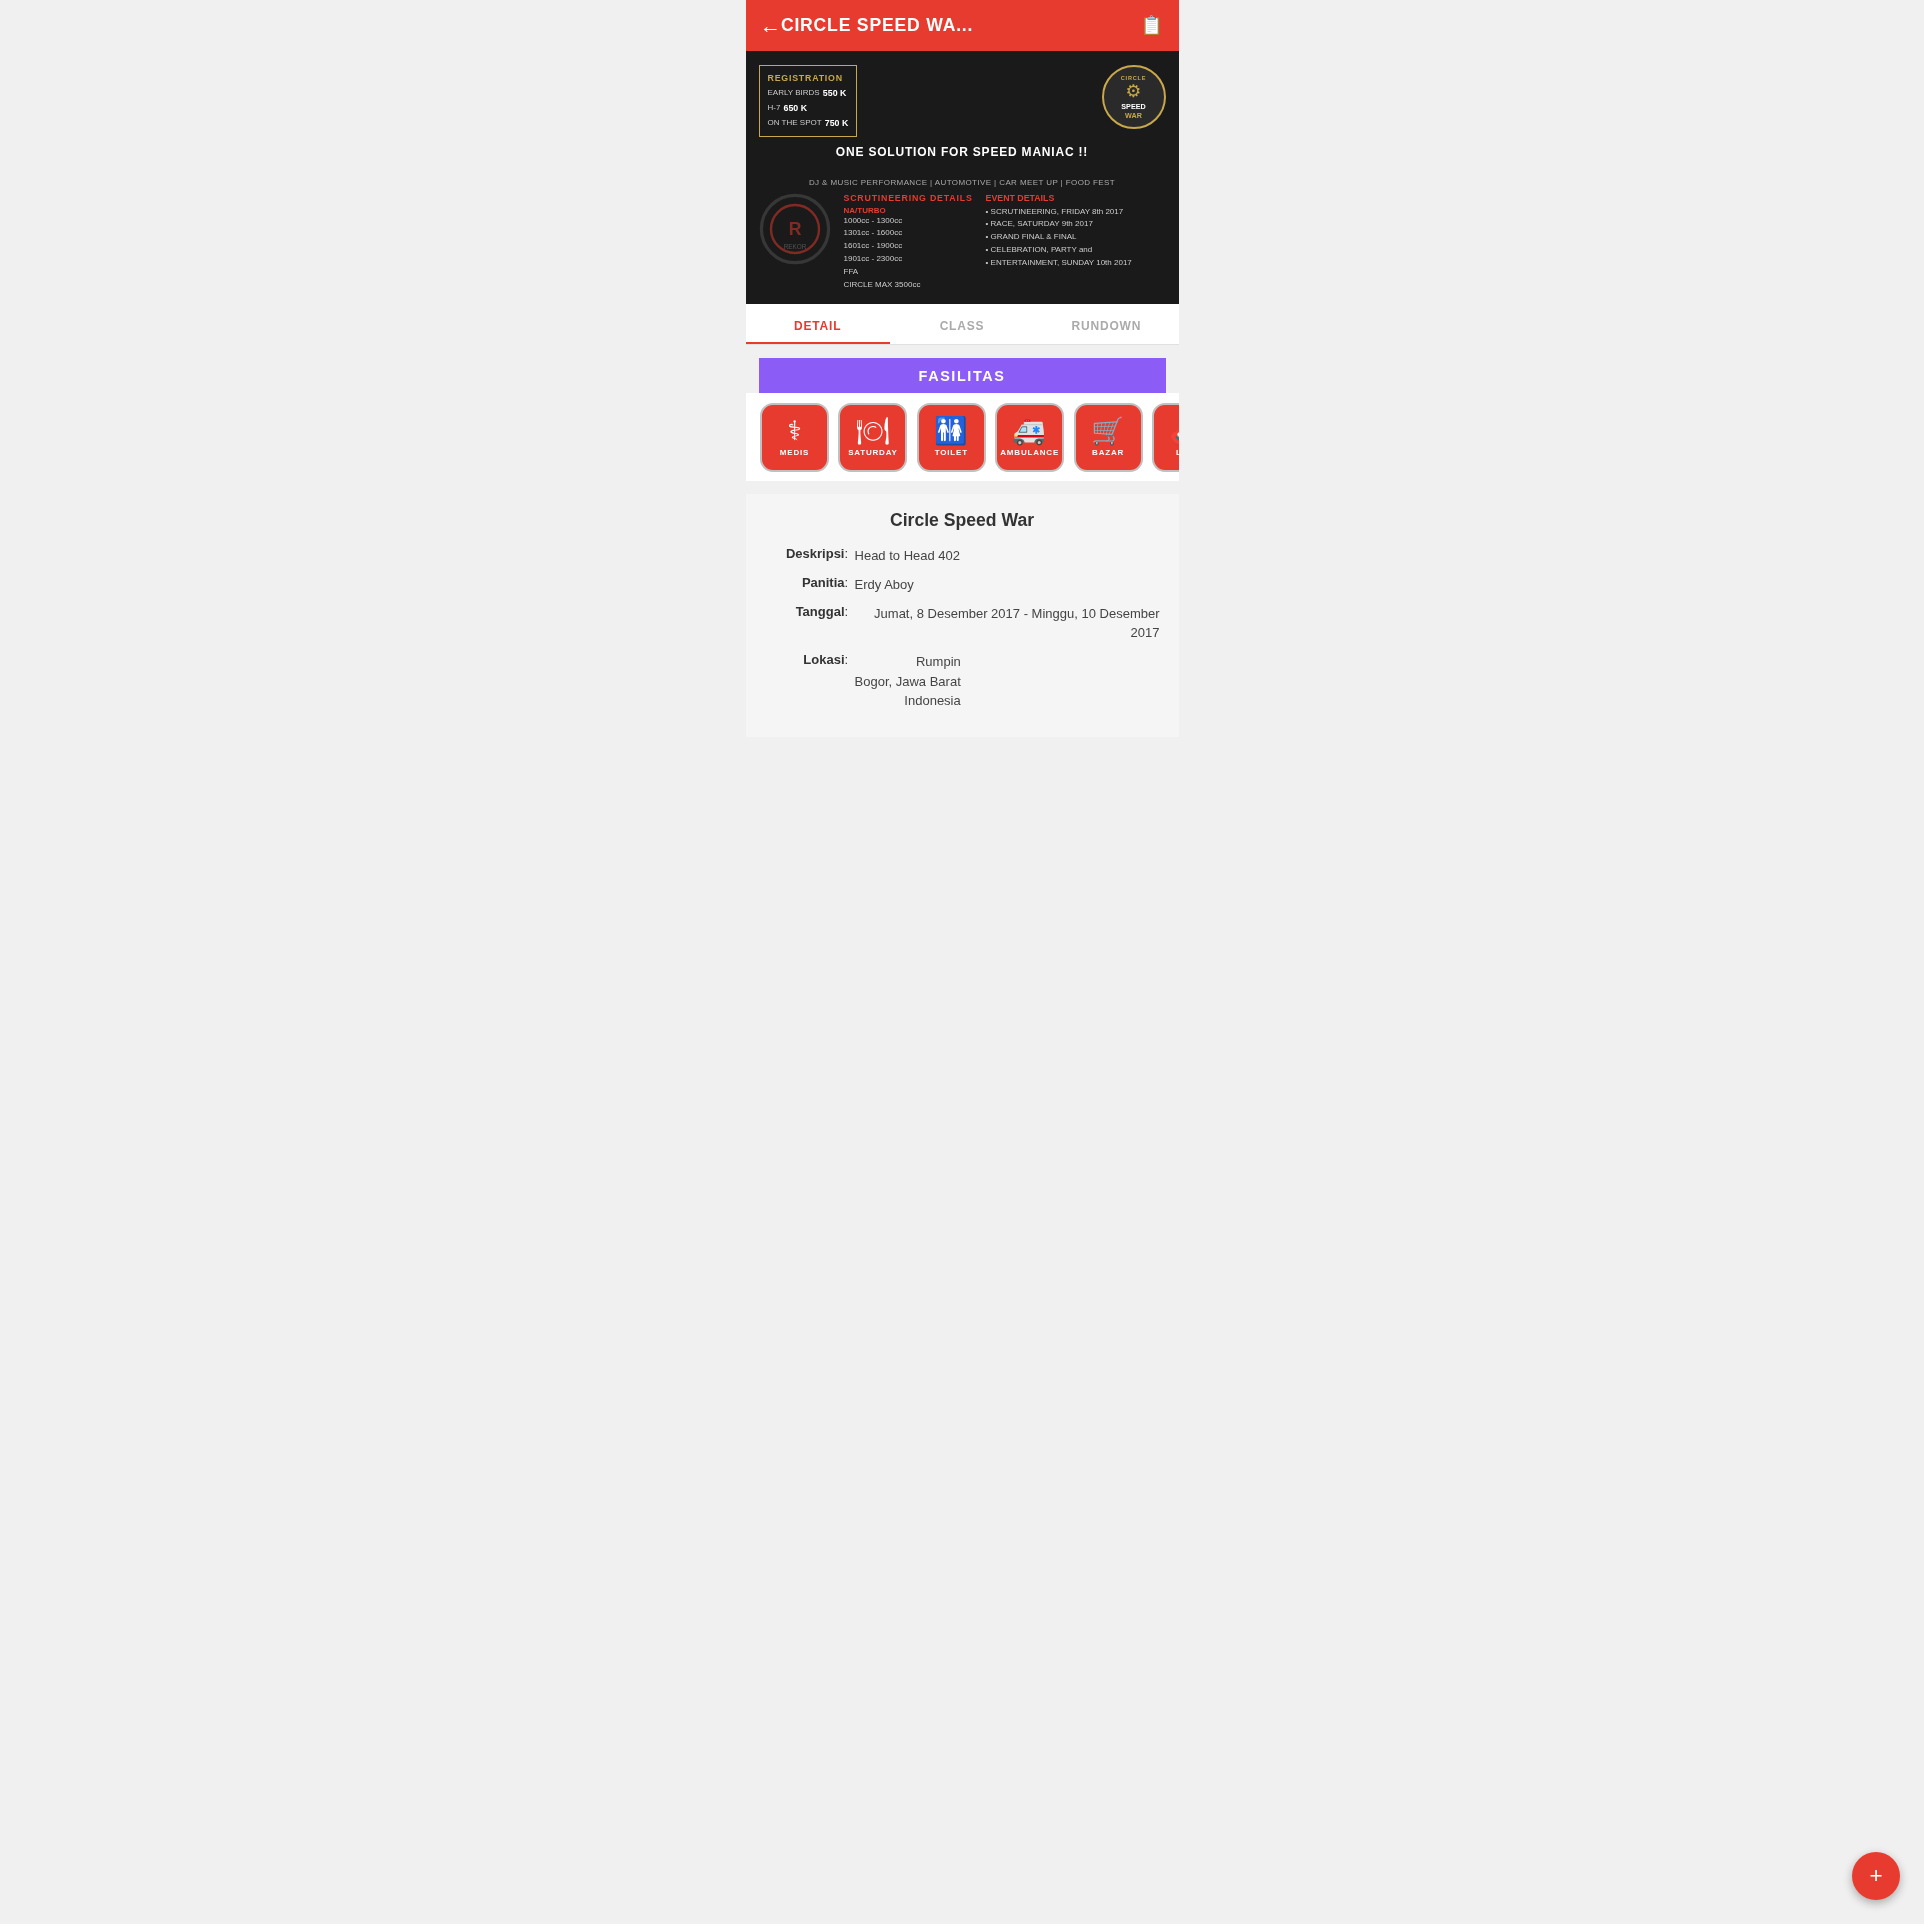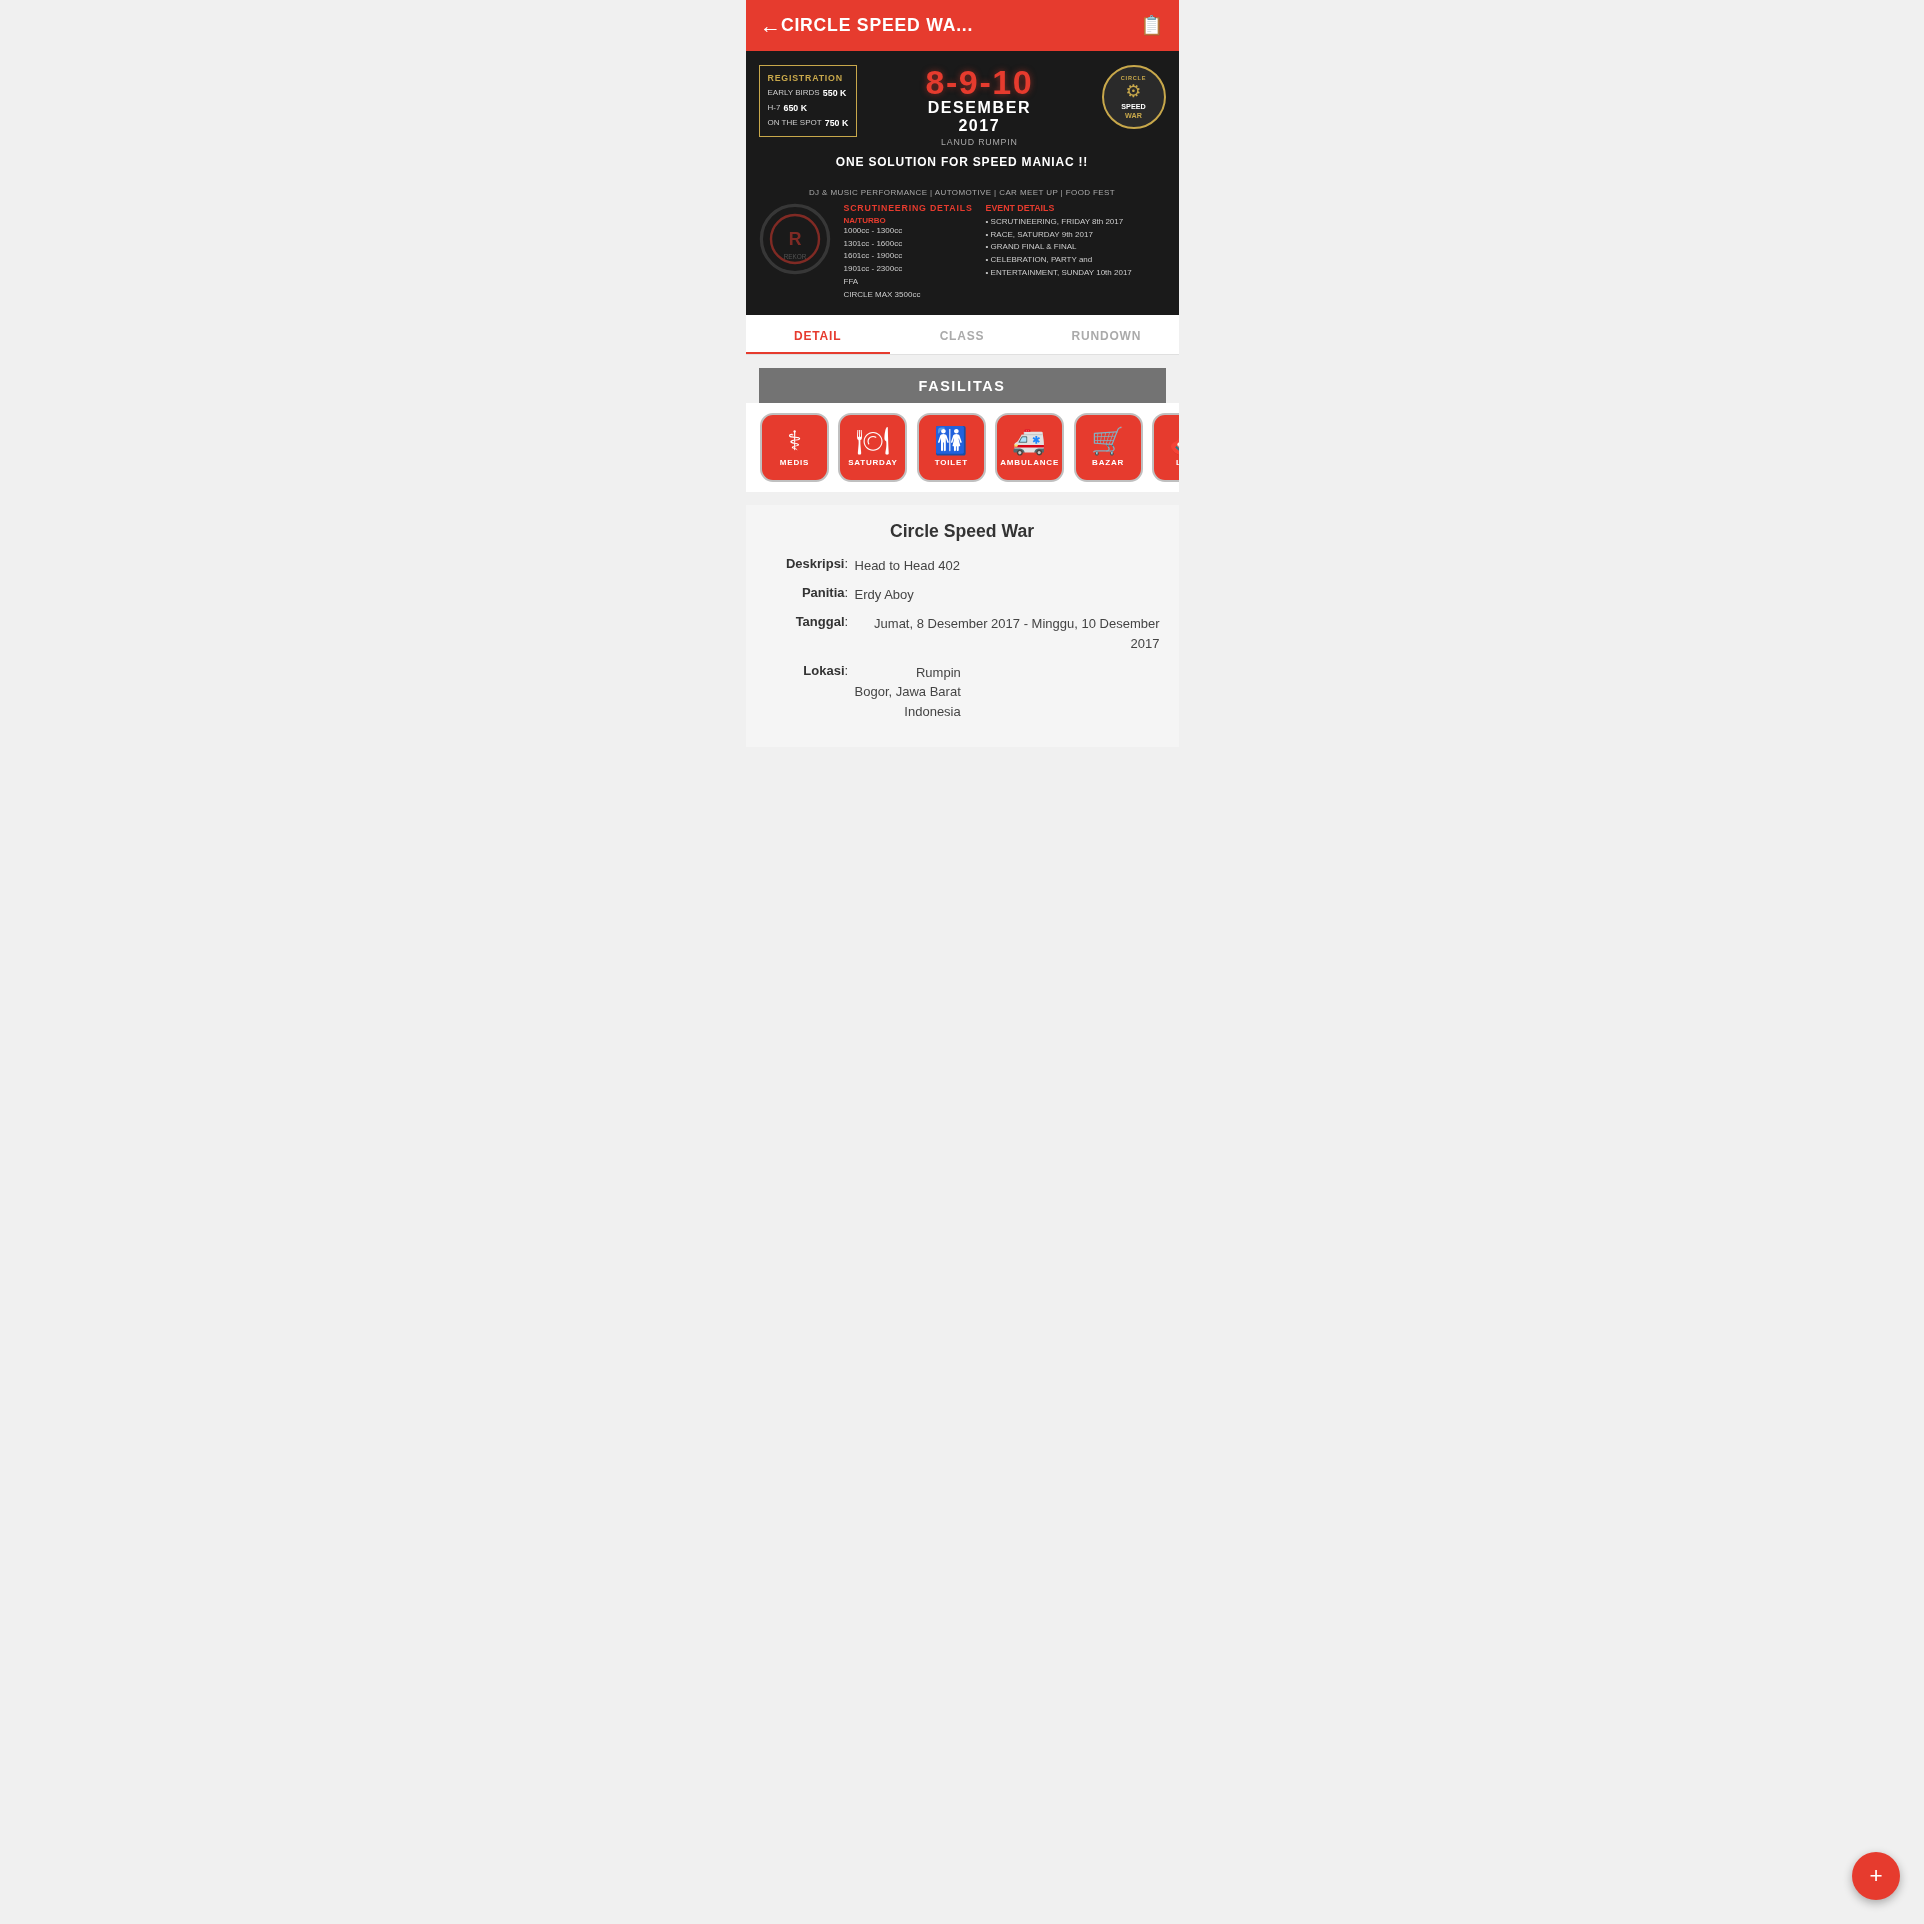--- a/index.html
+++ b/index.html
@@ -212,21 +212,21 @@
       background: #e63b2e;
     }
 
     
     .content {
       background: #f0f0f0;
     }
 
     
     .fasilitas-header {
-      background: #737373;
+      background: #8b5cf6;
       text-align: center;
       color: white;
       font-size: 14.4px;
       font-weight: bold;
       letter-spacing: 1.6px;
       padding: 9.6px;
       margin: 0 13px;
       margin-top: 13px;
     }
     .fasilitas-icons {
@@ -348,26 +348,20 @@
       <div class="row">
         <span class="key">H-7</span>
         <span class="val">650 K</span>
       </div>
       <div class="row">
         <span class="key">ON THE SPOT</span>
         <span class="val">750 K</span>
       </div>
     </div>
 
-    <div class="date-center">
-      <div class="date-big">8-9-10</div>
-      <div class="month-year">DESEMBER</div>
-      <div class="month-year">2017</div>
-      <div class="venue">LANUD RUMPIN</div>
-    </div>
 
     <div class="logo-circle">
       <div class="logo-inner">
         <div class="circle-text">CIRCLE</div>
         <div style="color:#c8a84b; font-size:17.6px;">⚙</div>
         <div class="speed-text">SPEED</div>
         <div class="war-text">WAR</div>
       </div>
     </div>
   </div>

